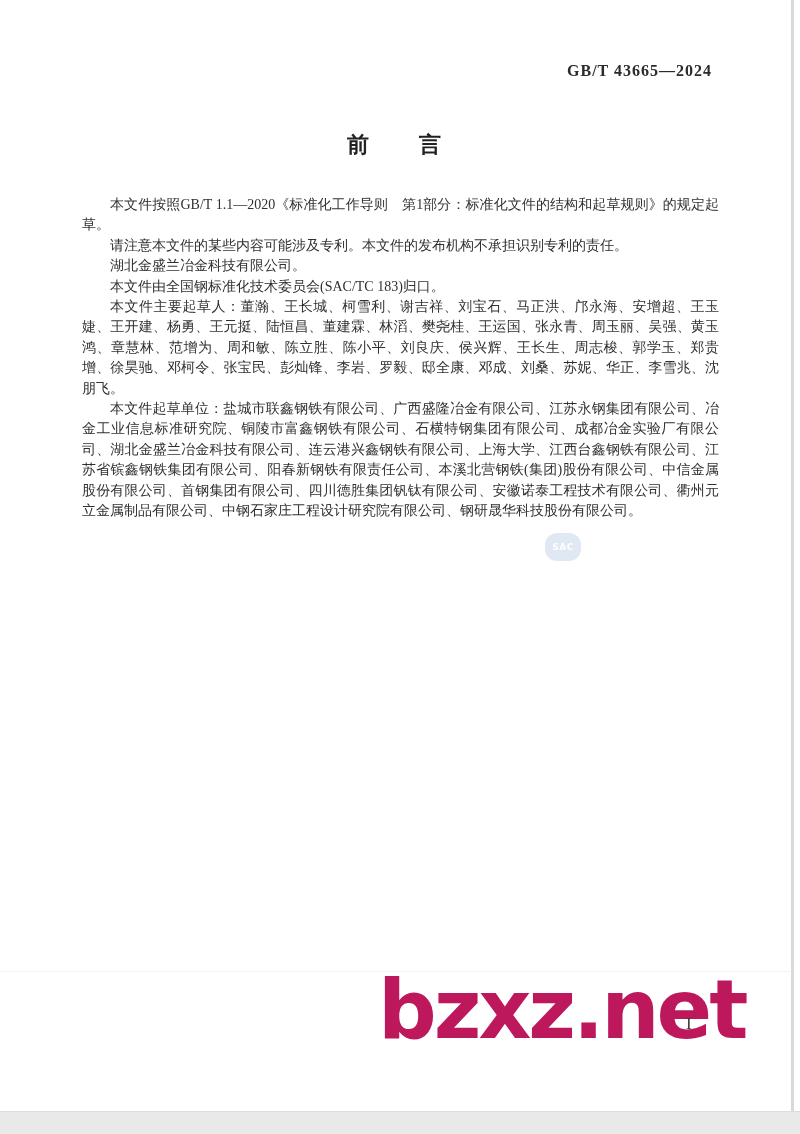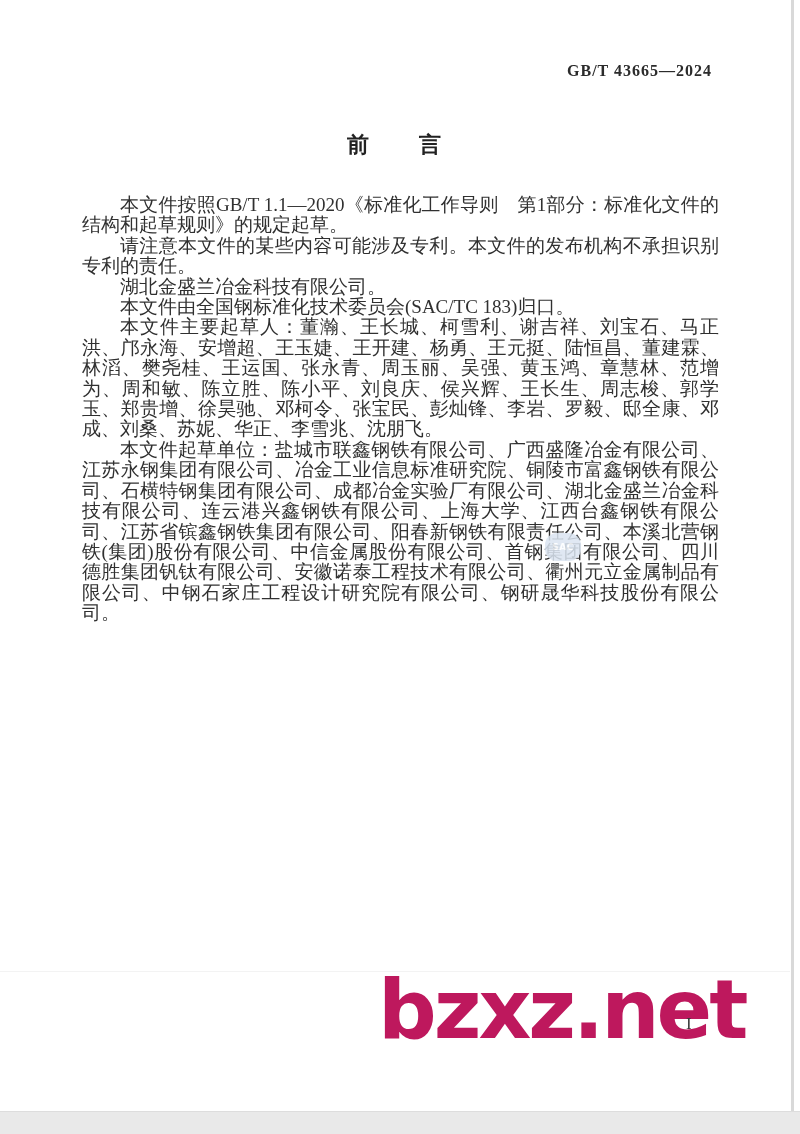--- a/index.html
+++ b/index.html
@@ -30,21 +30,21 @@
   }
   
   .fw-title{
     position:absolute;top:130px;left:0;width:790px;
     text-align:center;font-size:22px;font-weight:bold;color:#222222;
     letter-spacing:2px;
   }
   
   .content{
     position:absolute;left:82px;top:195px;width:637px;
-    font-size:19px;line-height:20.4px;color:#303030;
+    font-size:14px;line-height:20.4px;color:#303030;
     text-align:justify;
   }
   .content p{margin:0;text-indent:2em;}
   
   .sac-stamp{
     position:absolute;left:545px;top:533px;width:36px;height:28px;
     background:#dbe5f1;border-radius:12px;opacity:.85;
     display:flex;align-items:center;justify-content:center;
     font-family:"DejaVu Sans","Liberation Sans",sans-serif;
     font-size:9px;font-weight:bold;color:rgba(255,255,255,.95);

